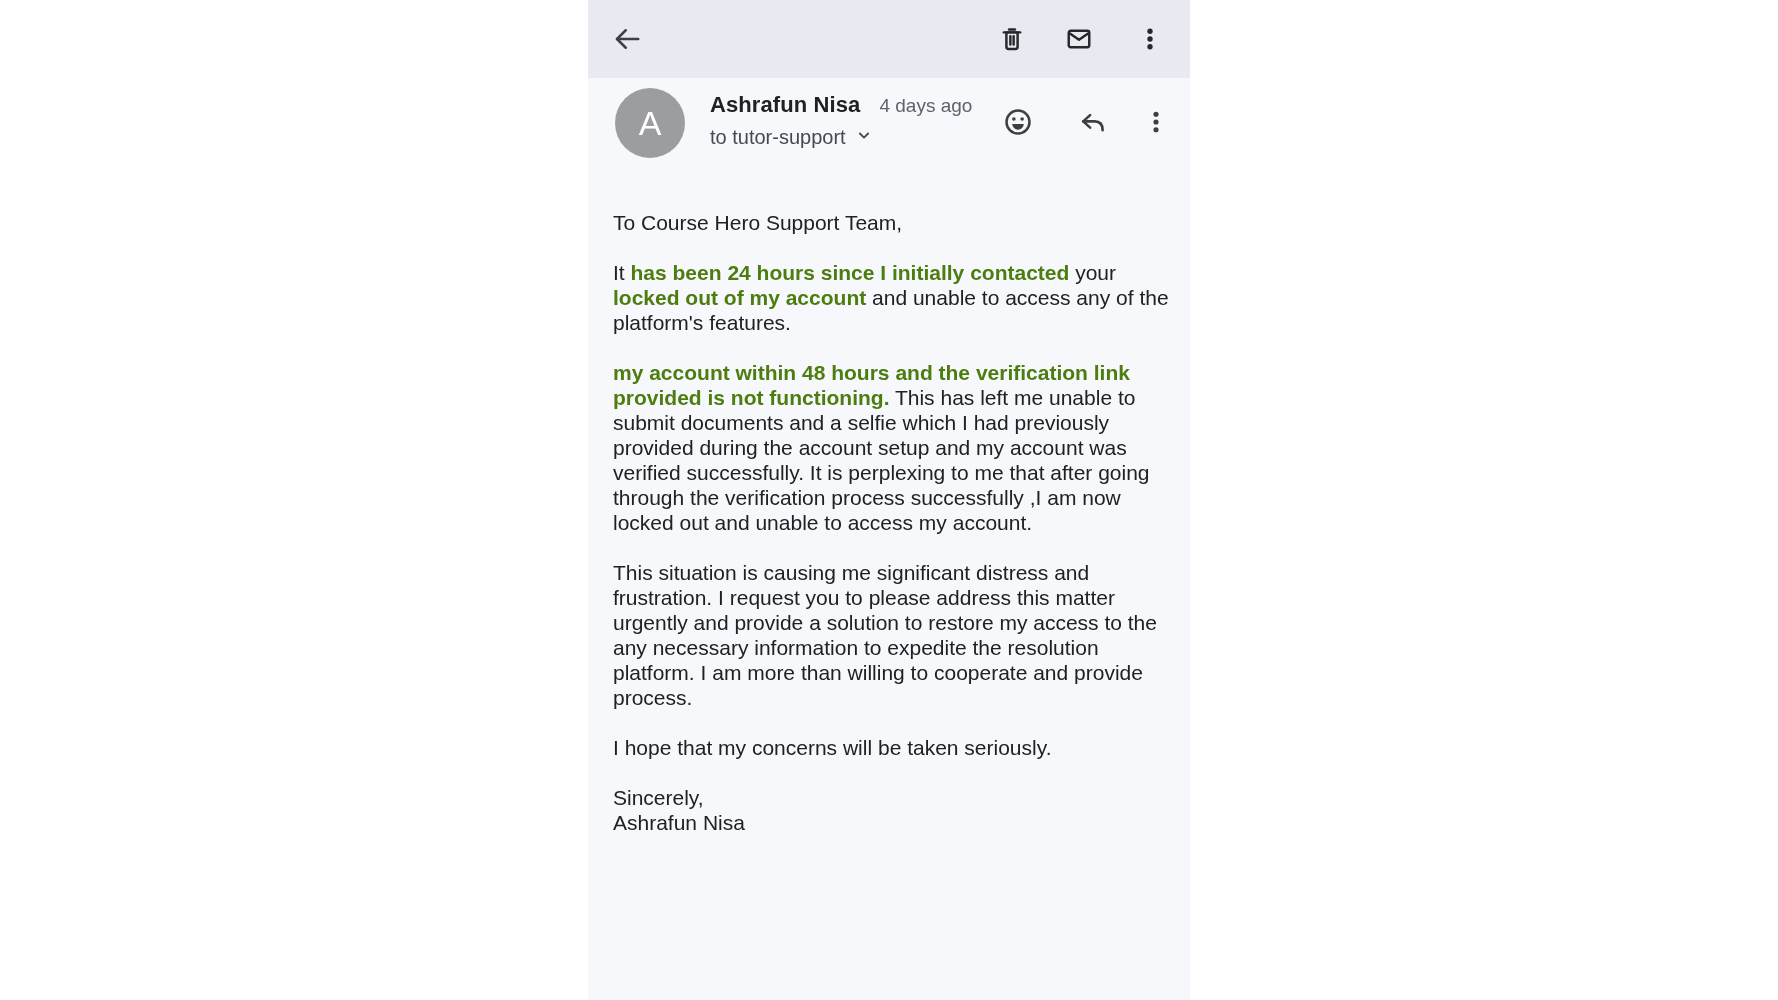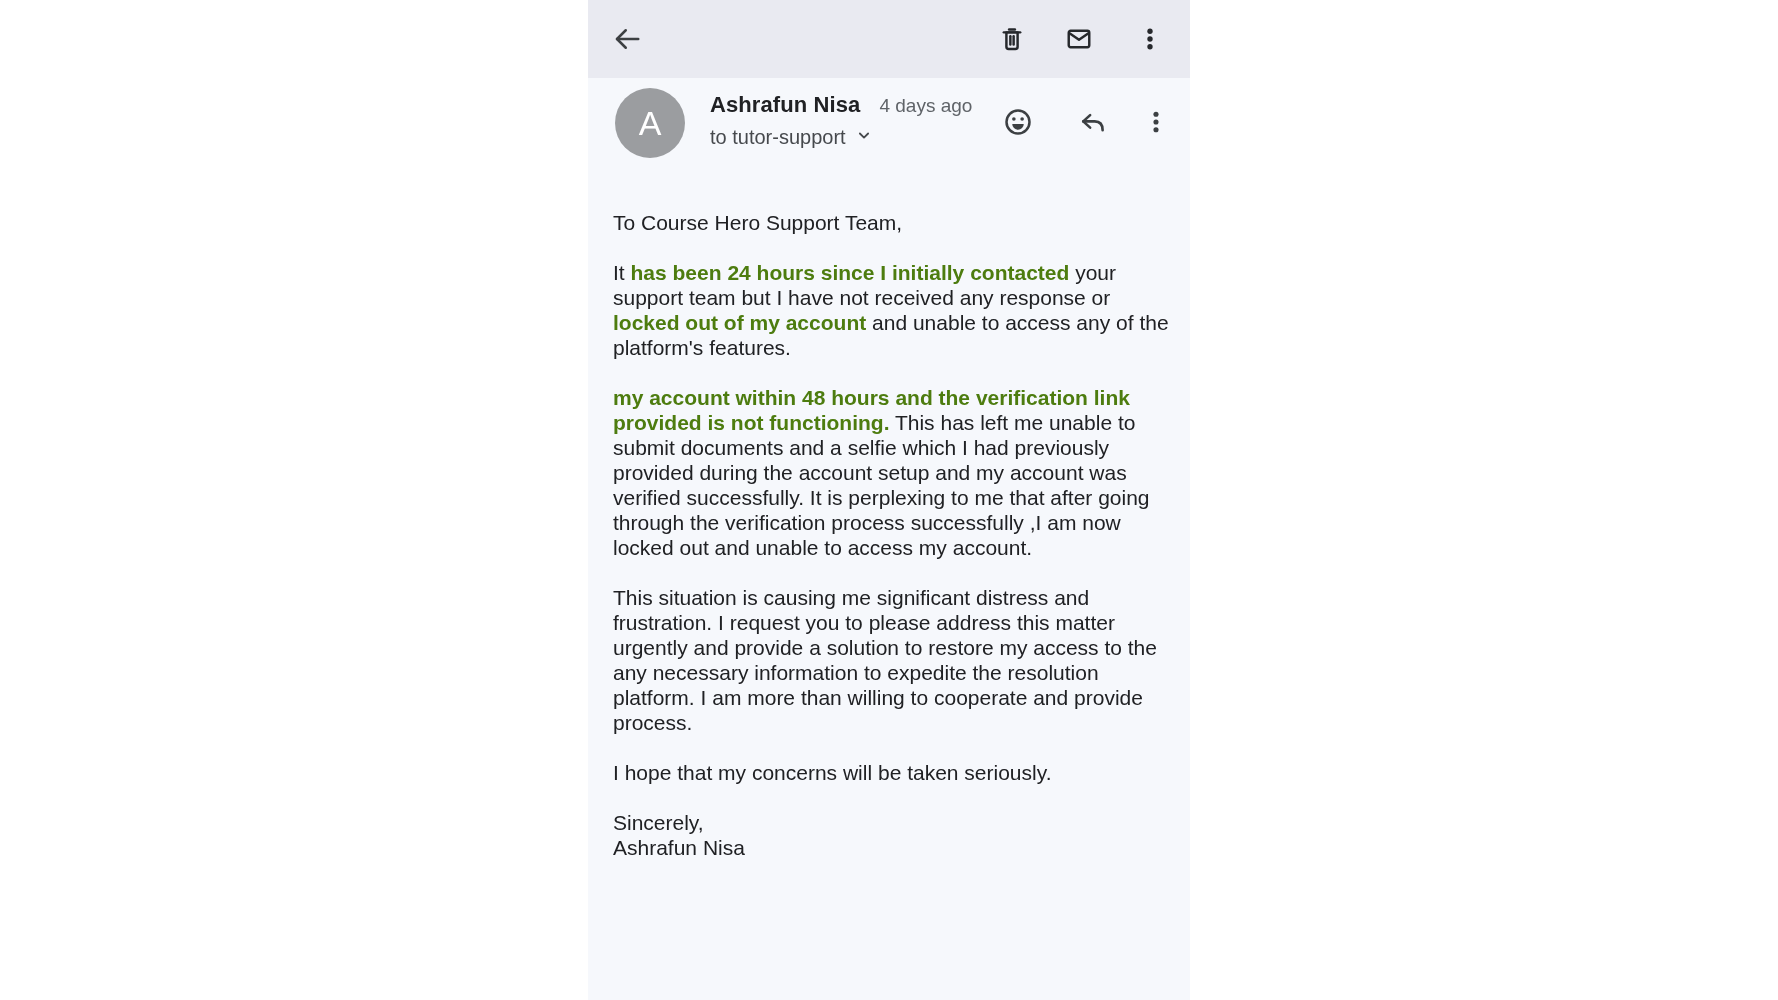--- a/index.html
+++ b/index.html
@@ -212,21 +212,20 @@
         </span>
       </button>
     </div>
 
     <div class="email-body">
         <div class="para">
           <div class="line"><span>To Course Hero Support Team,</span></div>
         </div>
         <div class="para">
           <div class="line"><span>It </span><b>has been 24 hours since I initially contacted</b><span> your</span></div>
-          <div class="line"><span>support team but I have not received any response or</span></div>
           <div class="line"><b>locked out of my account</b><span> and unable to access any of the</span></div>
           <div class="line"><span>platform's features.</span></div>
         </div>
         <div class="para">
           <div class="line"><b>my account within 48 hours and the verification link</b></div>
           <div class="line"><b>provided is not functioning.</b><span> This has left me unable to</span></div>
           <div class="line"><span>submit documents and a selfie which I had previously</span></div>
           <div class="line"><span>provided during the account setup and my account was</span></div>
           <div class="line"><span>verified successfully. It is perplexing to me that after going</span></div>
           <div class="line"><span>through the verification process successfully ,I am now</span></div>

